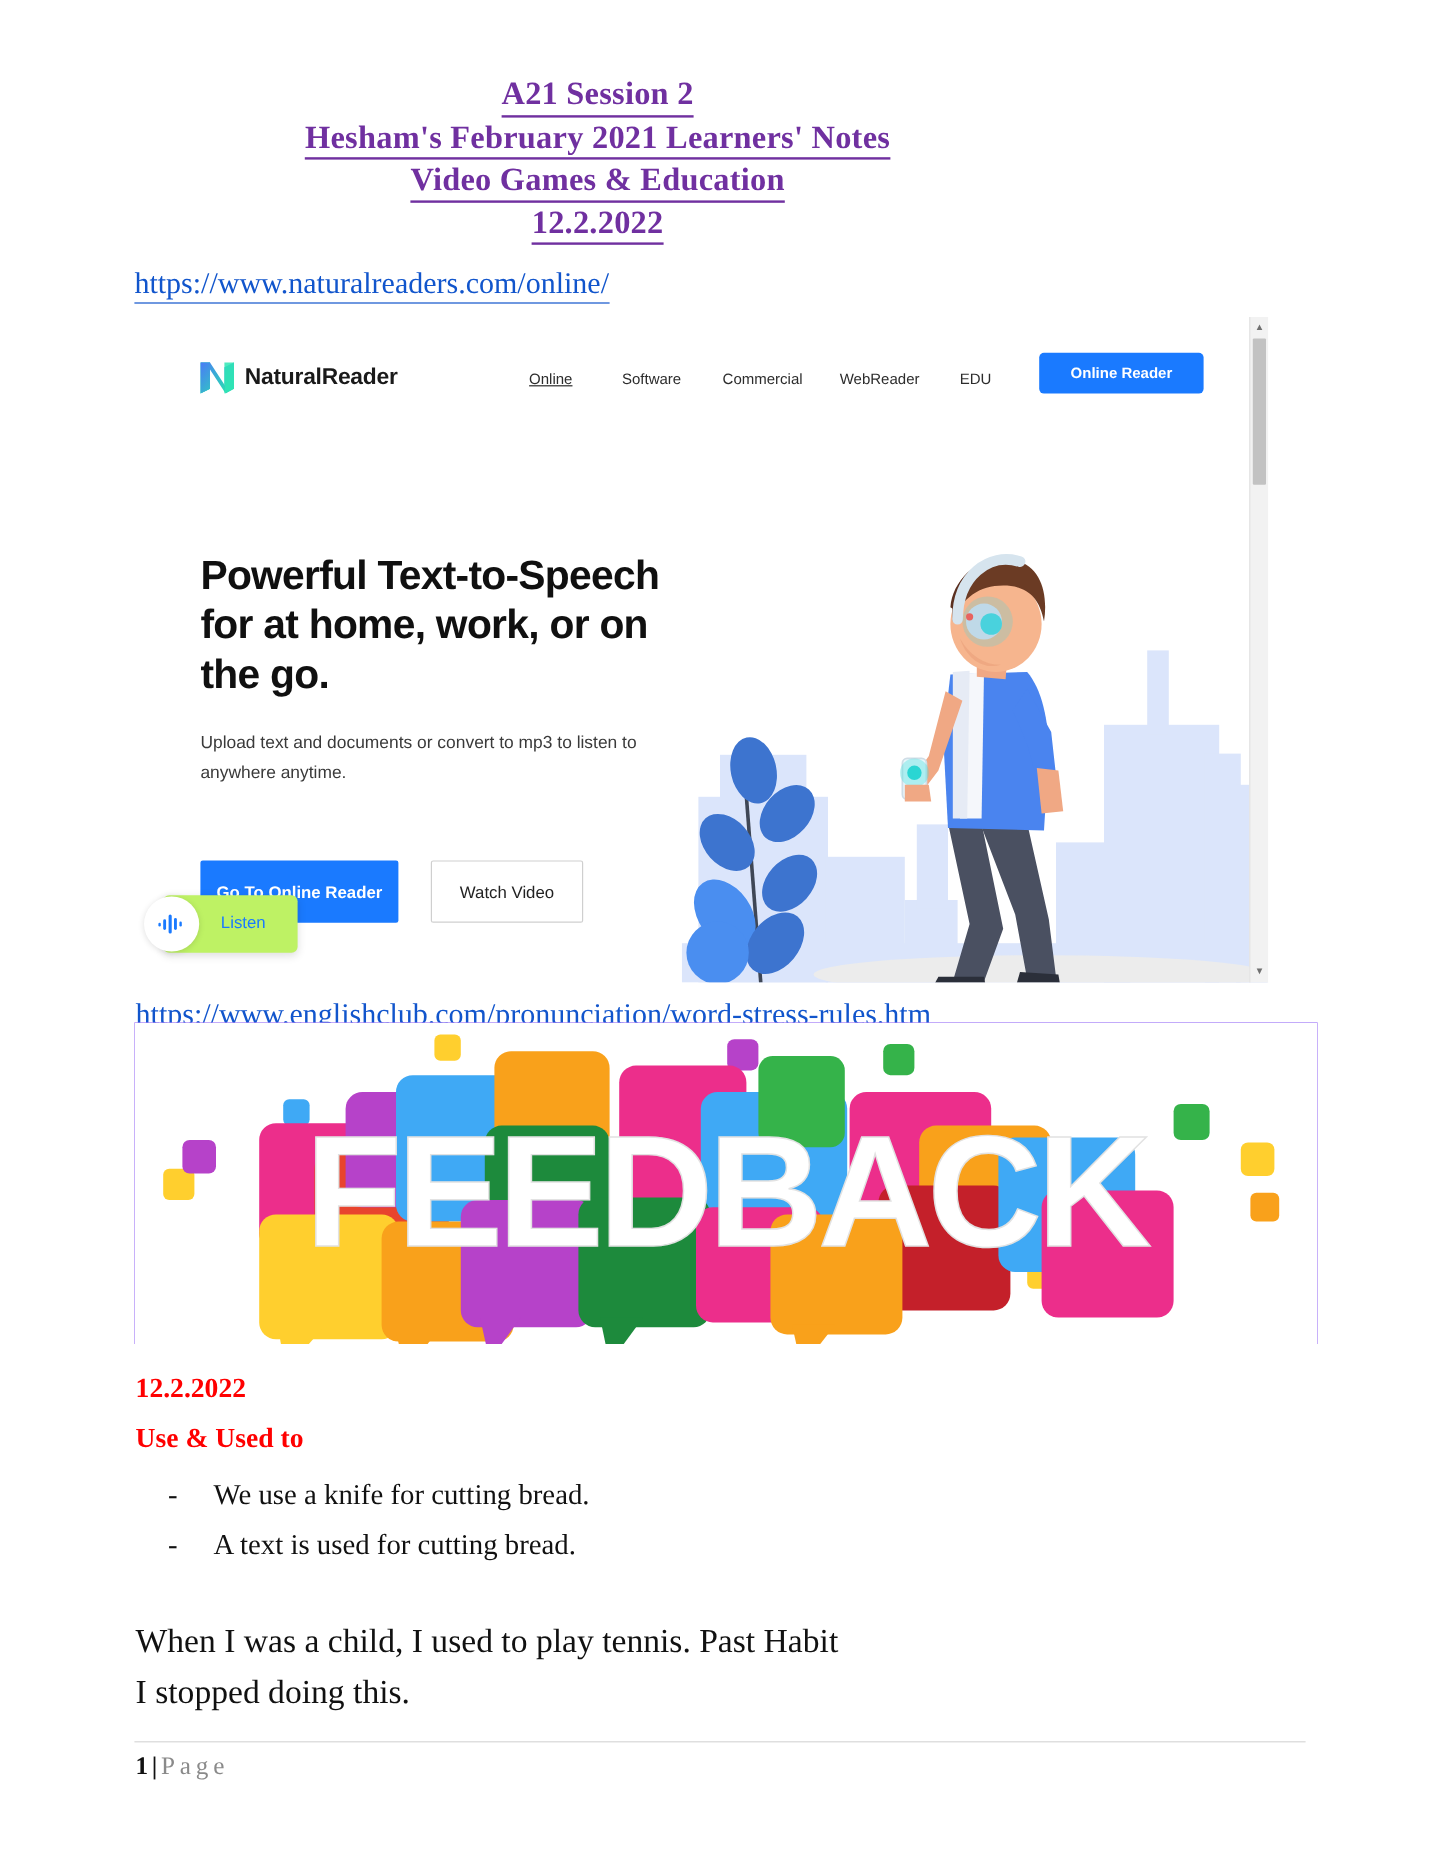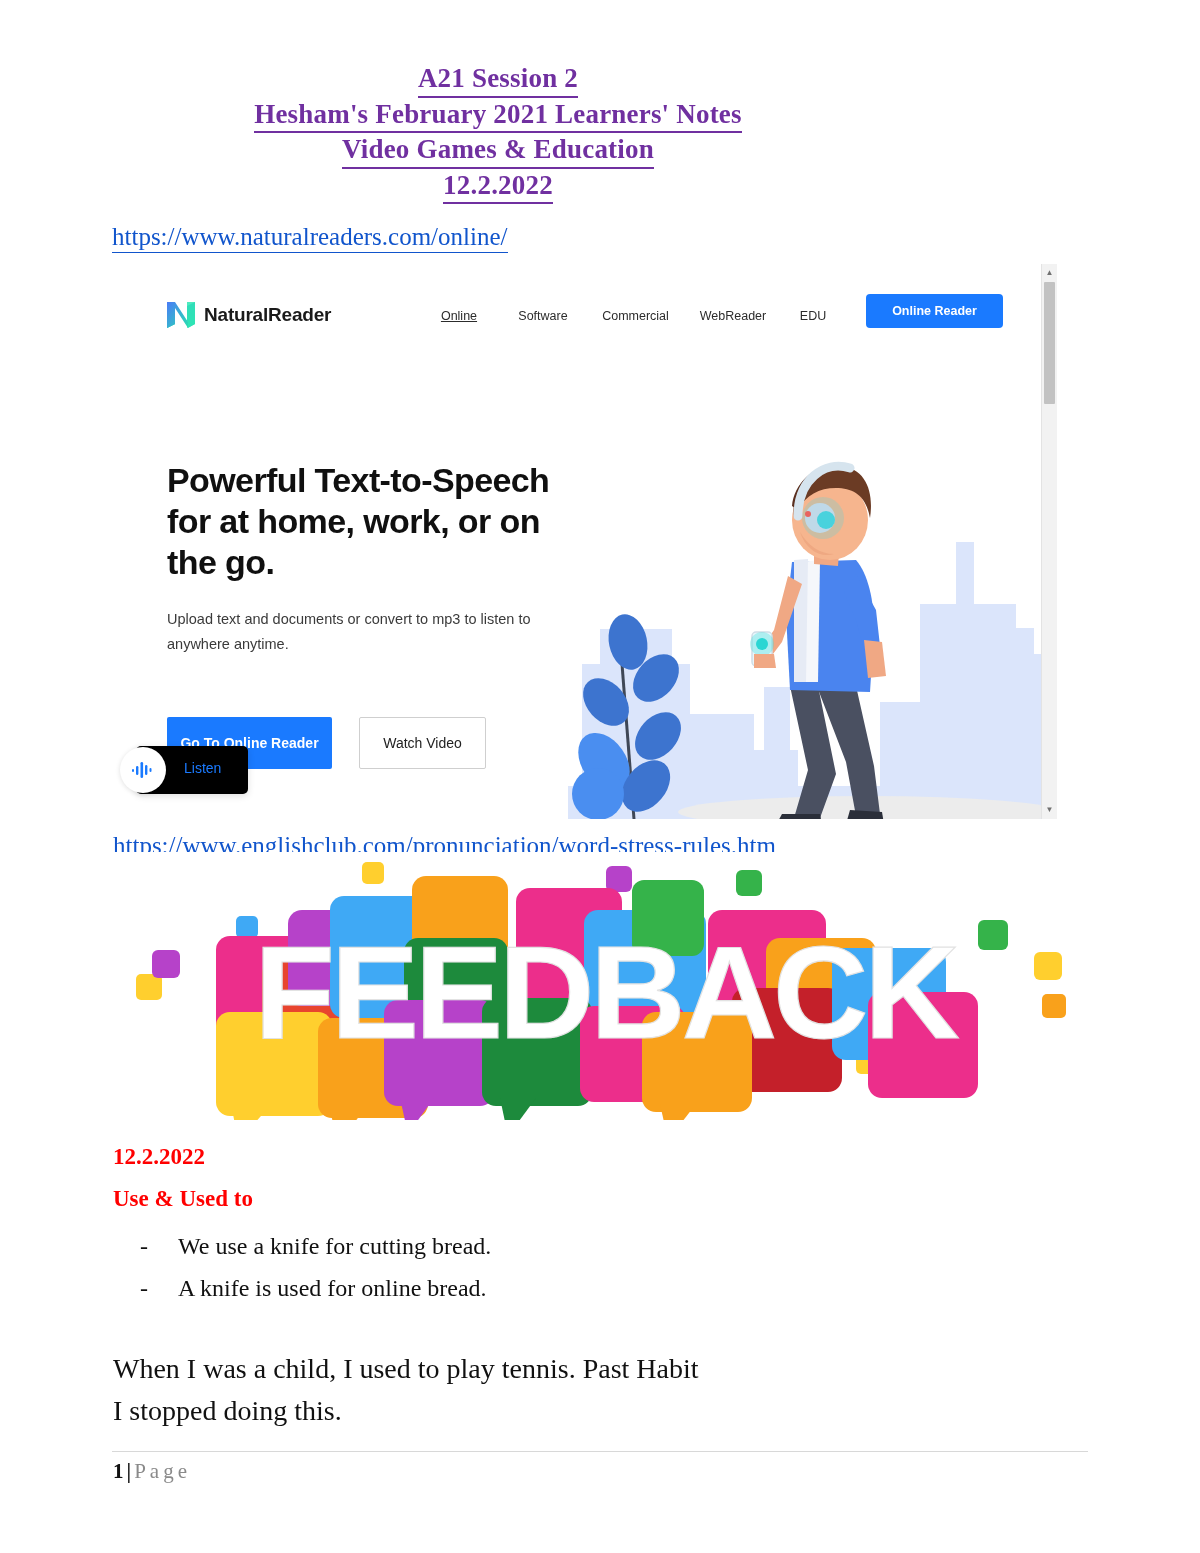--- a/index.html
+++ b/index.html
@@ -193,21 +193,21 @@
     padding: 16px;
   }
 
   
   .nr-listen {
     position: absolute;
     left: 26px;
     top: 482px;
     width: 112px;
     height: 48px;
-    background: #000000;
+    background: #bef264;
     border-radius: 5px;
     box-shadow: 0 2px 7px rgba(0,0,0,0.13);
     display: flex;
     align-items: center;
     z-index: 6;
   }
   .nr-listen-circle {
     position: absolute;
     left: -16px;
     top: 1px;
@@ -564,21 +564,21 @@
 <div class="red-head" id="note-date">12.2.2022</div>
 <div class="red-head" id="note-topic">Use &amp; Used to</div>
 
 <ul class="bullet-list">
   <li>
     <span class="bullet-dash">-</span>
     <span>We use a knife for cutting bread.</span>
   </li>
   <li>
     <span class="bullet-dash">-</span>
-    <span>A knife is used for online bread.</span>
+    <span>A text is used for cutting bread.</span>
   </li>
 </ul>
 
 <div class="para" id="para-1">When I was a child, I used to play tennis. Past Habit</div>
 <div class="para" id="para-2">I stopped doing this.</div>
 
 <div class="footer-rule"></div>
 <div class="footer">
   <span class="pg-num">1</span><span class="pg-sep">|</span><span class="pg-word">Page</span>
 </div>

